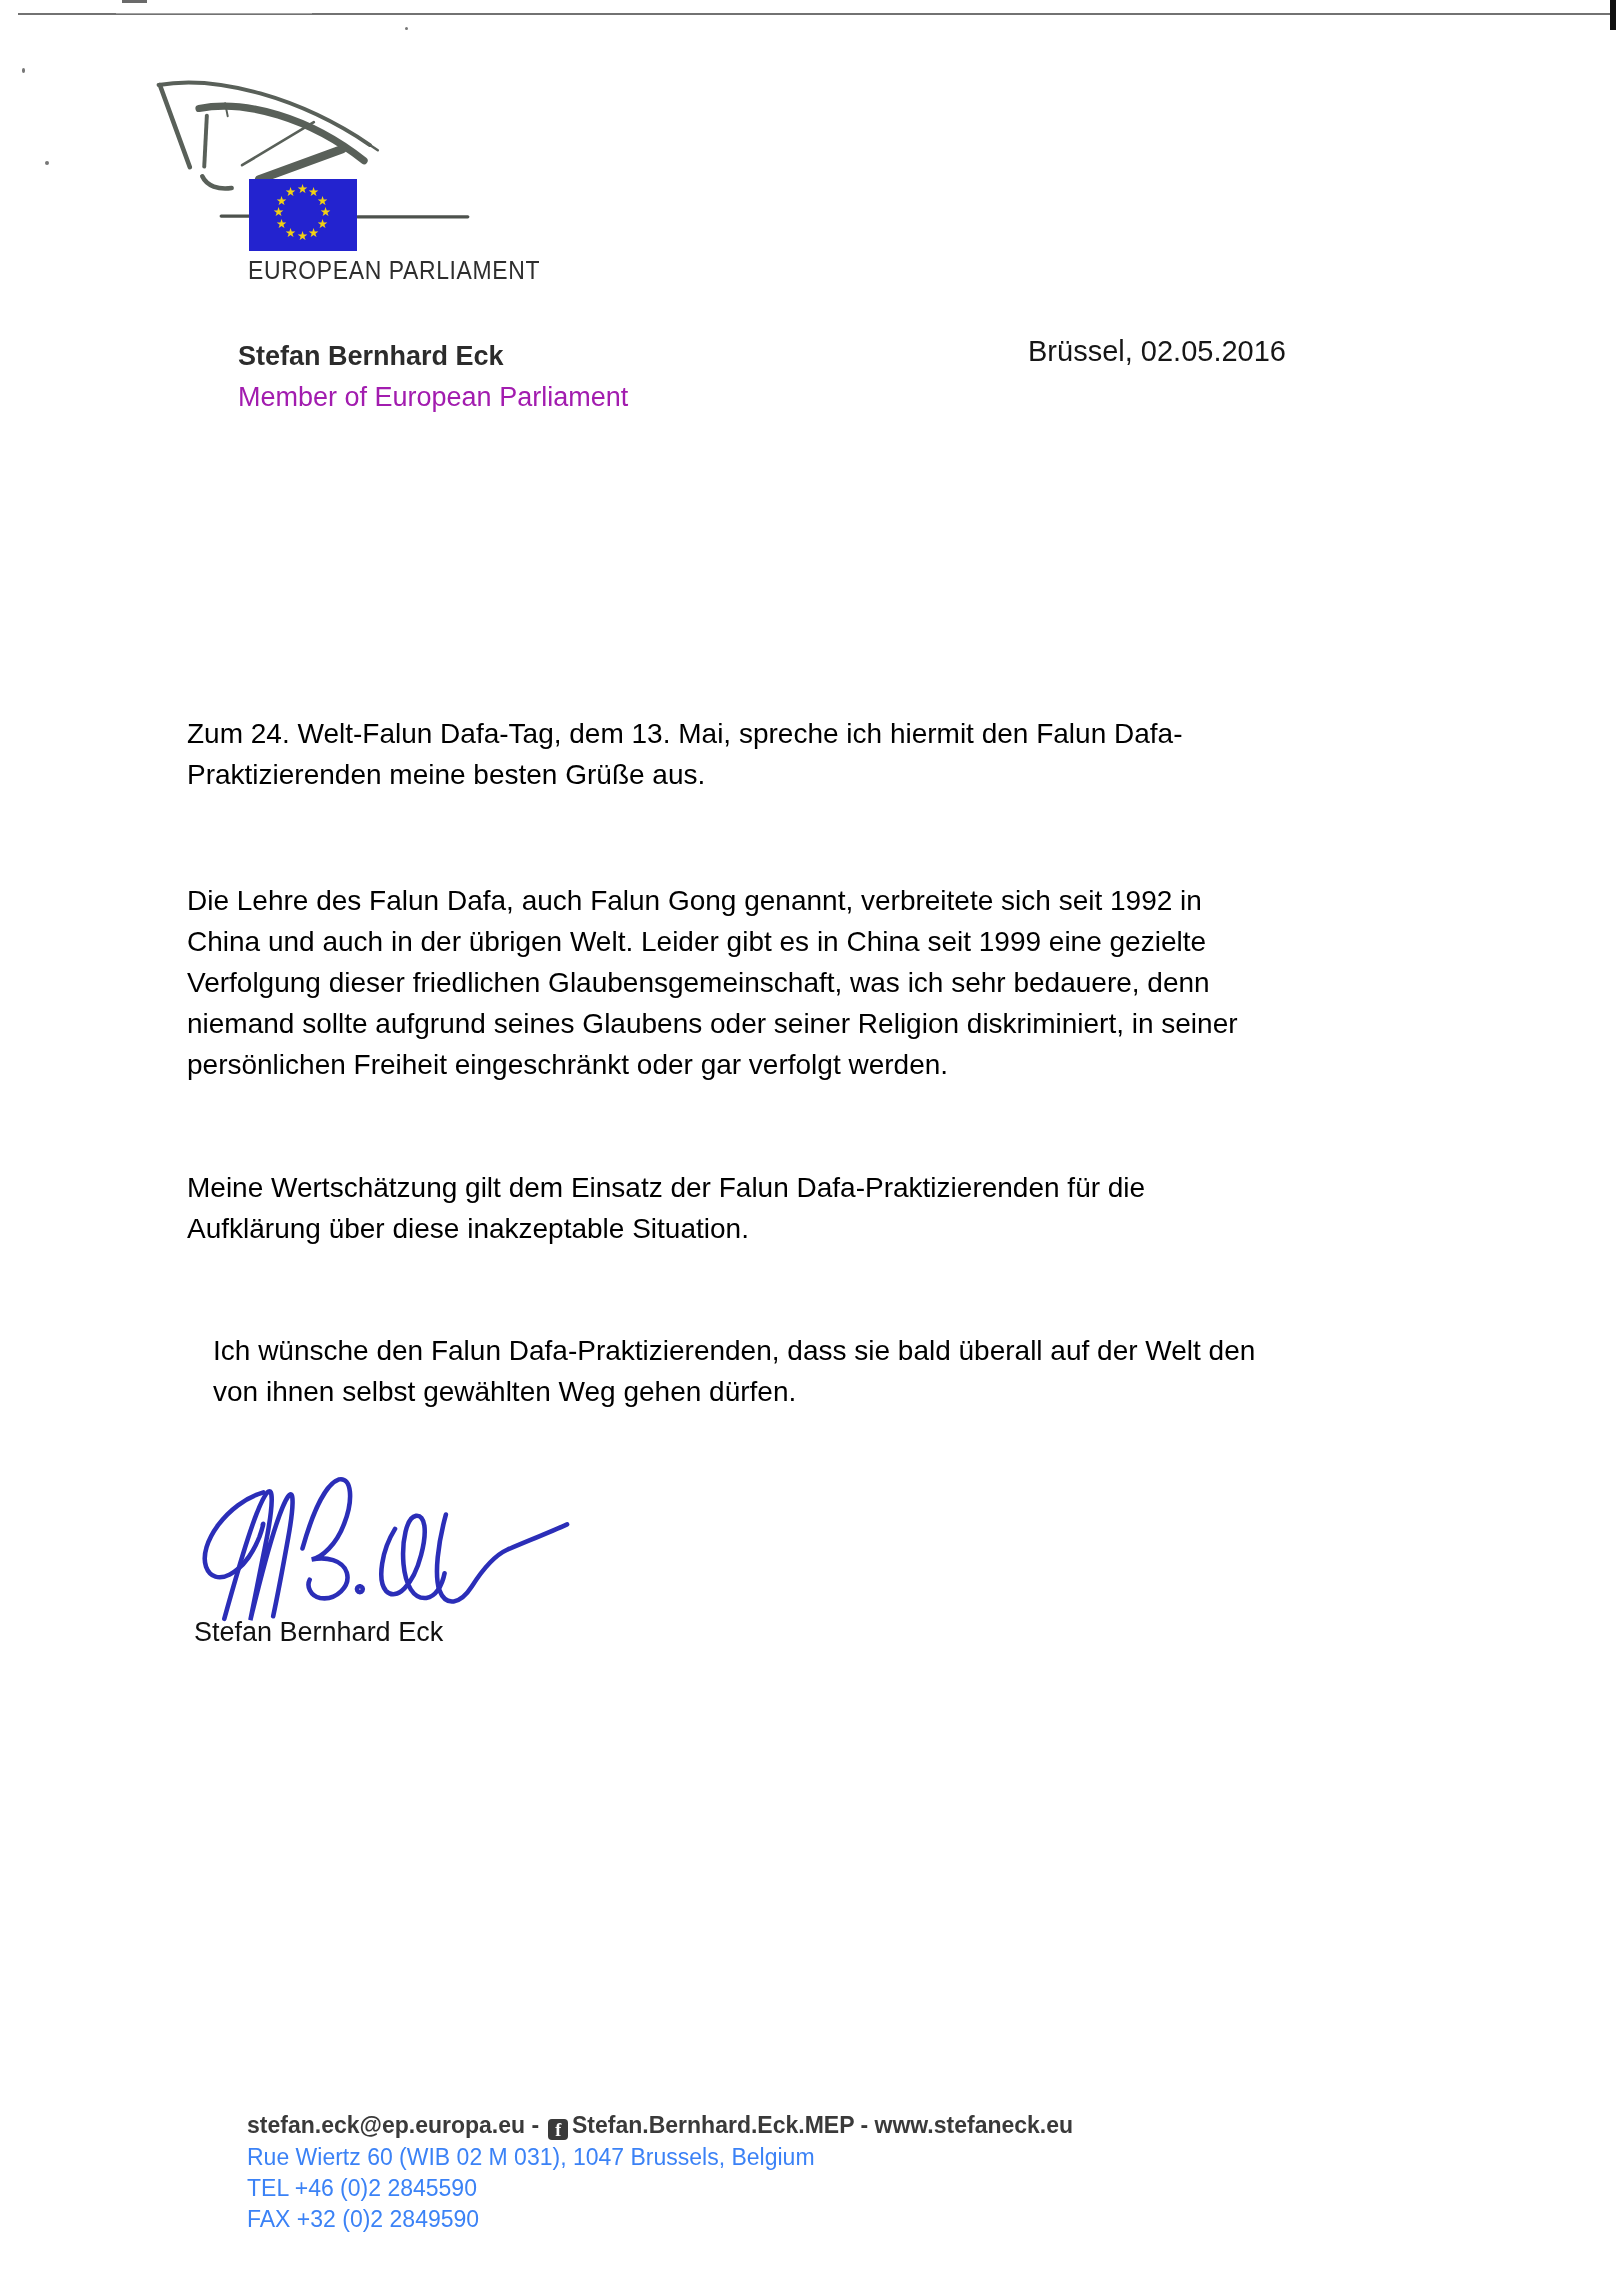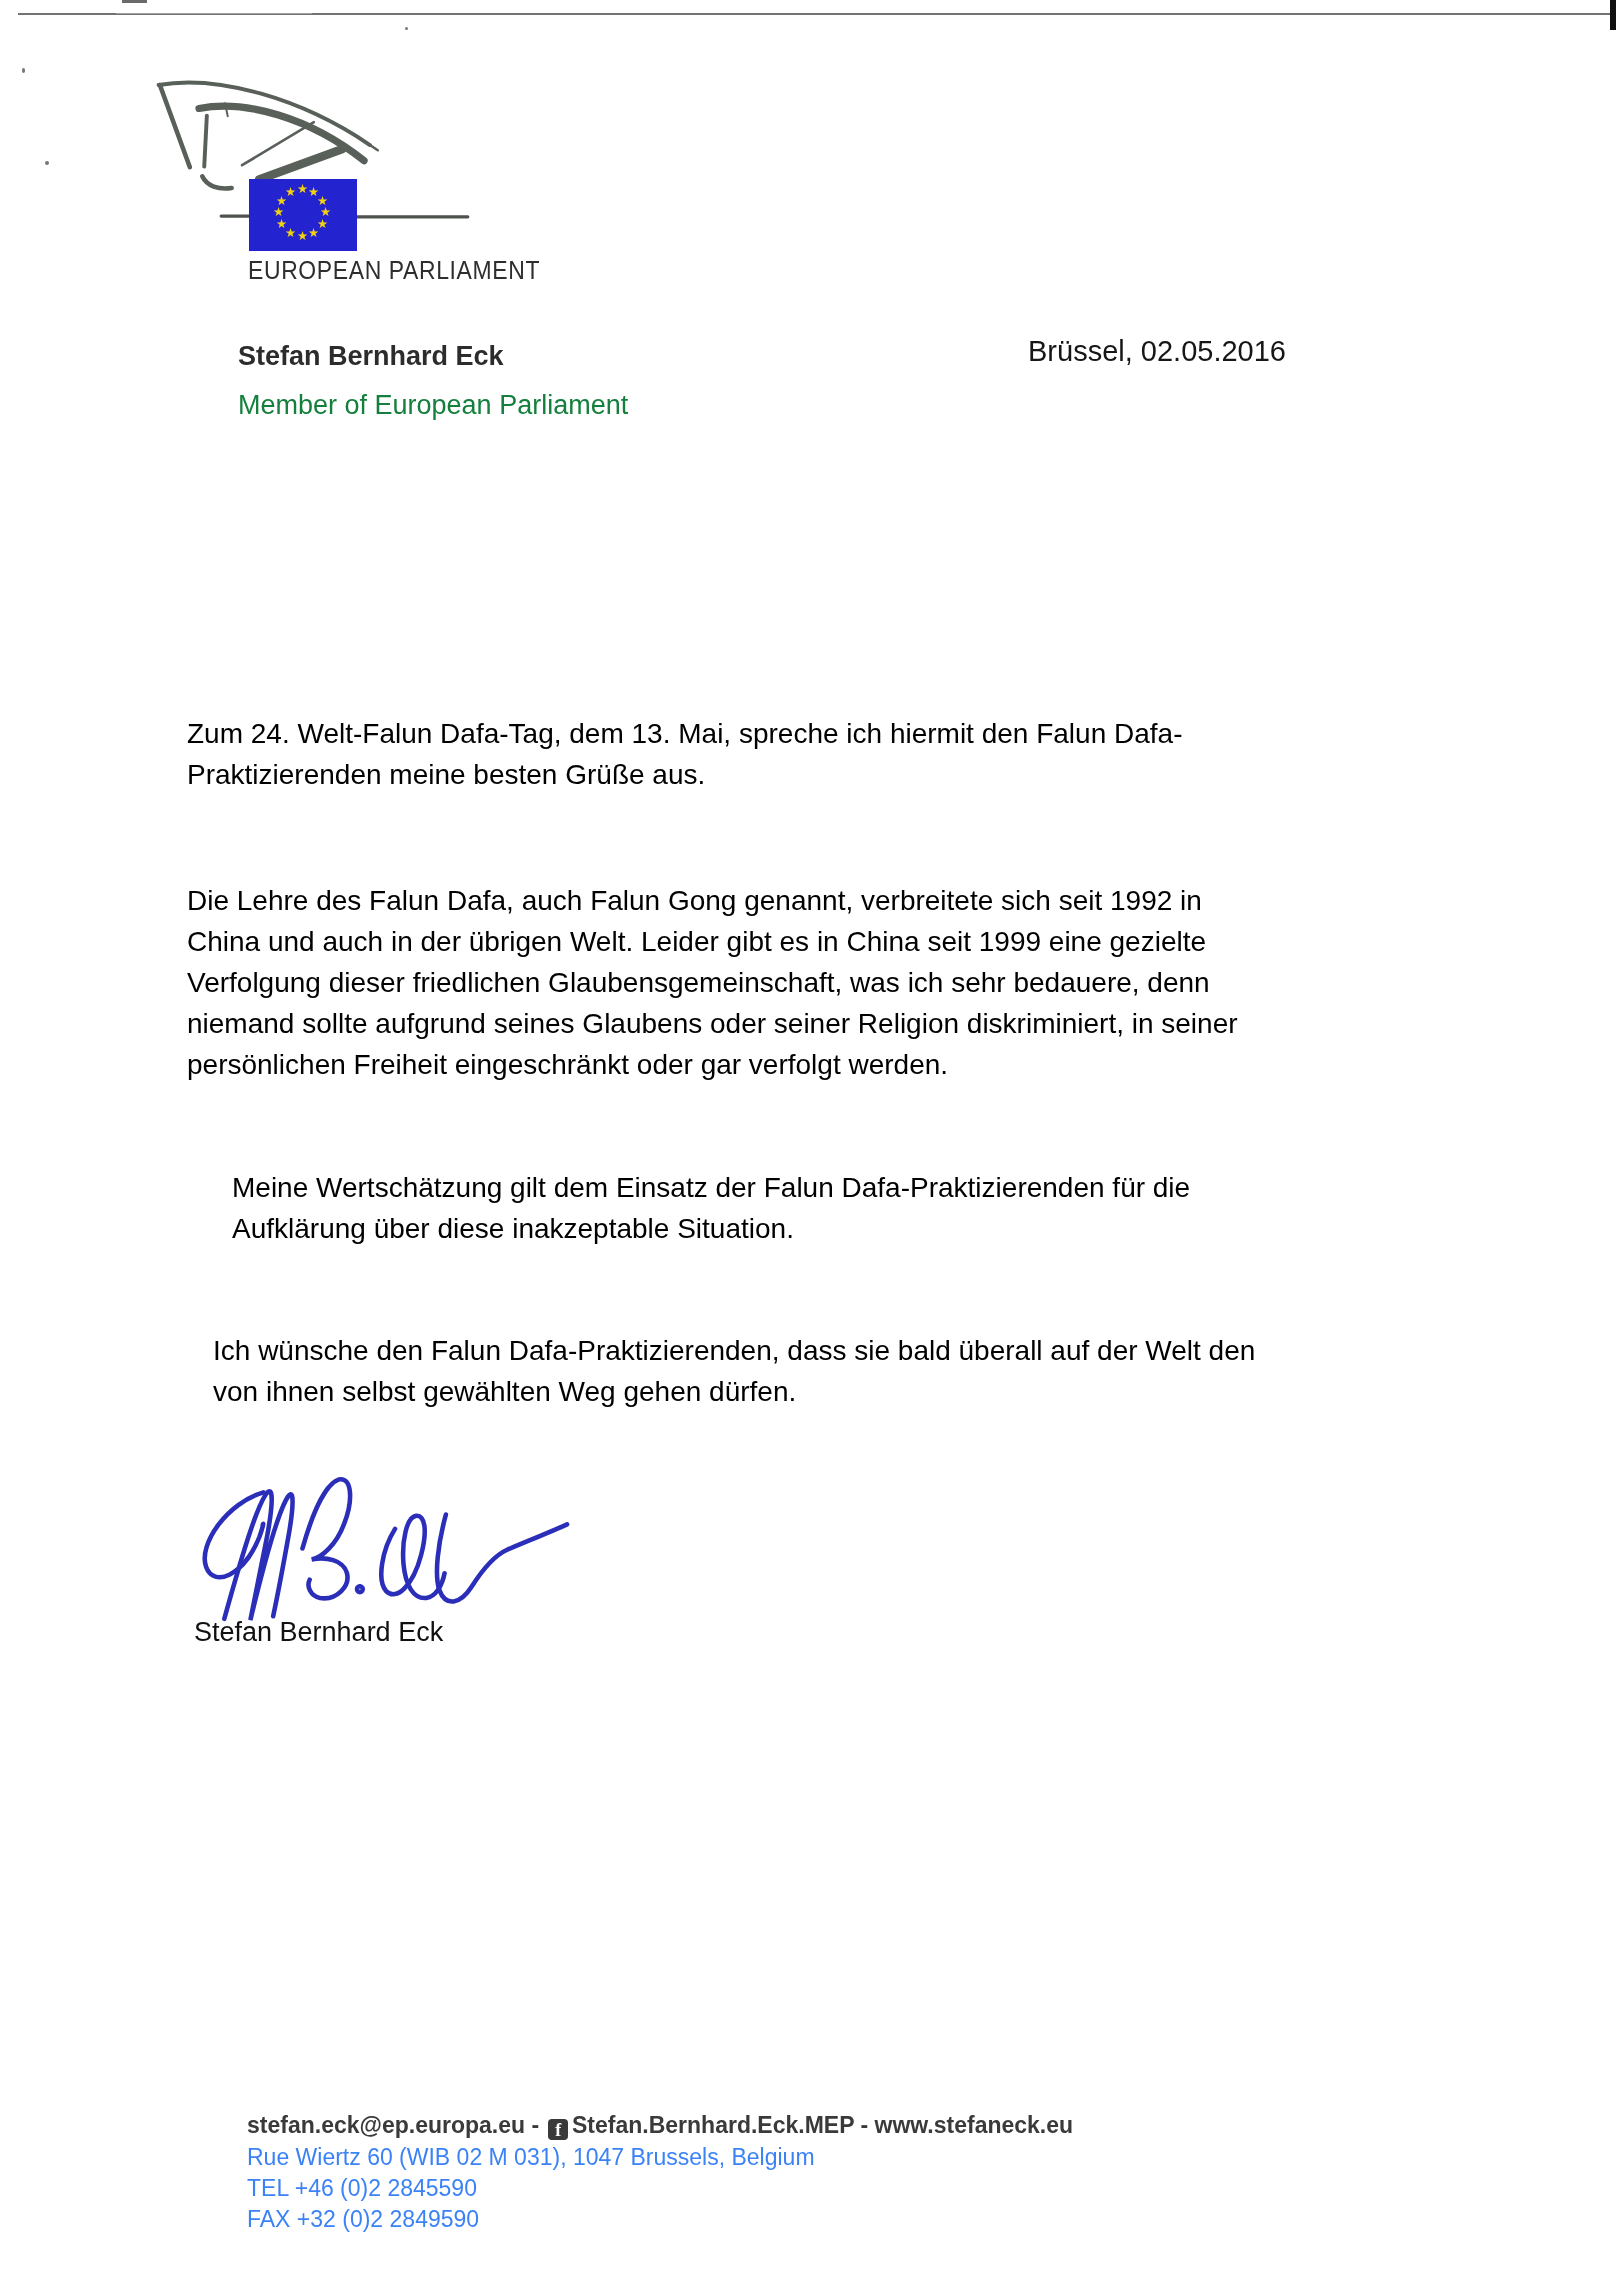--- a/index.html
+++ b/index.html
@@ -20,25 +20,25 @@
   
   .logo-sketch{position:absolute;left:139px;top:77px;}
   .eu-flag{position:absolute;left:249px;top:179px;width:108px;height:72px;}
   .eu-flag .star{position:absolute;font-size:12.4px;line-height:12.4px;}
   .ep-caption{
     position:absolute;left:248px;top:256px;
     font-size:25.5px;font-weight:400;letter-spacing:0.7px;color:#2e2e2e;
     transform:scaleX(.9);transform-origin:left top;white-space:nowrap;
   }
   .sender-name{position:absolute;left:238px;top:341px;font-size:27px;font-weight:bold;color:#2c2c2c;white-space:nowrap;}
-  .sender-title{position:absolute;left:238px;top:382px;font-size:27px;color:#15803d;white-space:nowrap;margin-top:8px;}
+  .sender-title{position:absolute;left:238px;top:382px;font-size:27px;color:#a21caf;white-space:nowrap;}
   .dateline{position:absolute;left:1028px;top:335px;font-size:29px;color:#161616;white-space:nowrap;}
   
   .para{position:absolute;left:187px;width:1273px;font-size:28px;line-height:41px;color:#000000;white-space:pre-line;}
-  .p1{top:713px;} .p2{top:880px;} .p3{top:1167px;margin-left:45px;} .p4{top:1330px;margin-left:26px;}
+  .p1{top:713px;} .p2{top:880px;} .p3{top:1167px;} .p4{top:1330px;margin-left:26px;}
   .signature-svg{position:absolute;left:186px;top:1452px;}
   .typed-name{position:absolute;left:194px;top:1617px;font-size:27px;color:#111;white-space:nowrap;}
   
   .footer-line{position:absolute;left:247px;font-size:23px;color:#3b82f6;white-space:nowrap;}
   .f-bold{top:2112px;font-weight:bold;color:#3a3a3a;}
   .f-addr{top:2144px;} .f-tel{top:2175px;} .f-fax{top:2206px;}
   .fb-icon{
     display:inline-block;width:20px;height:21.5px;background:#3a3a3a;border-radius:3.9px;
     color:#fff;text-align:center;font-weight:bold;font-size:18px;line-height:22px;
     vertical-align:-2.6px;margin:0 3.9px 0 2.6px;font-family:"Liberation Serif",serif;

